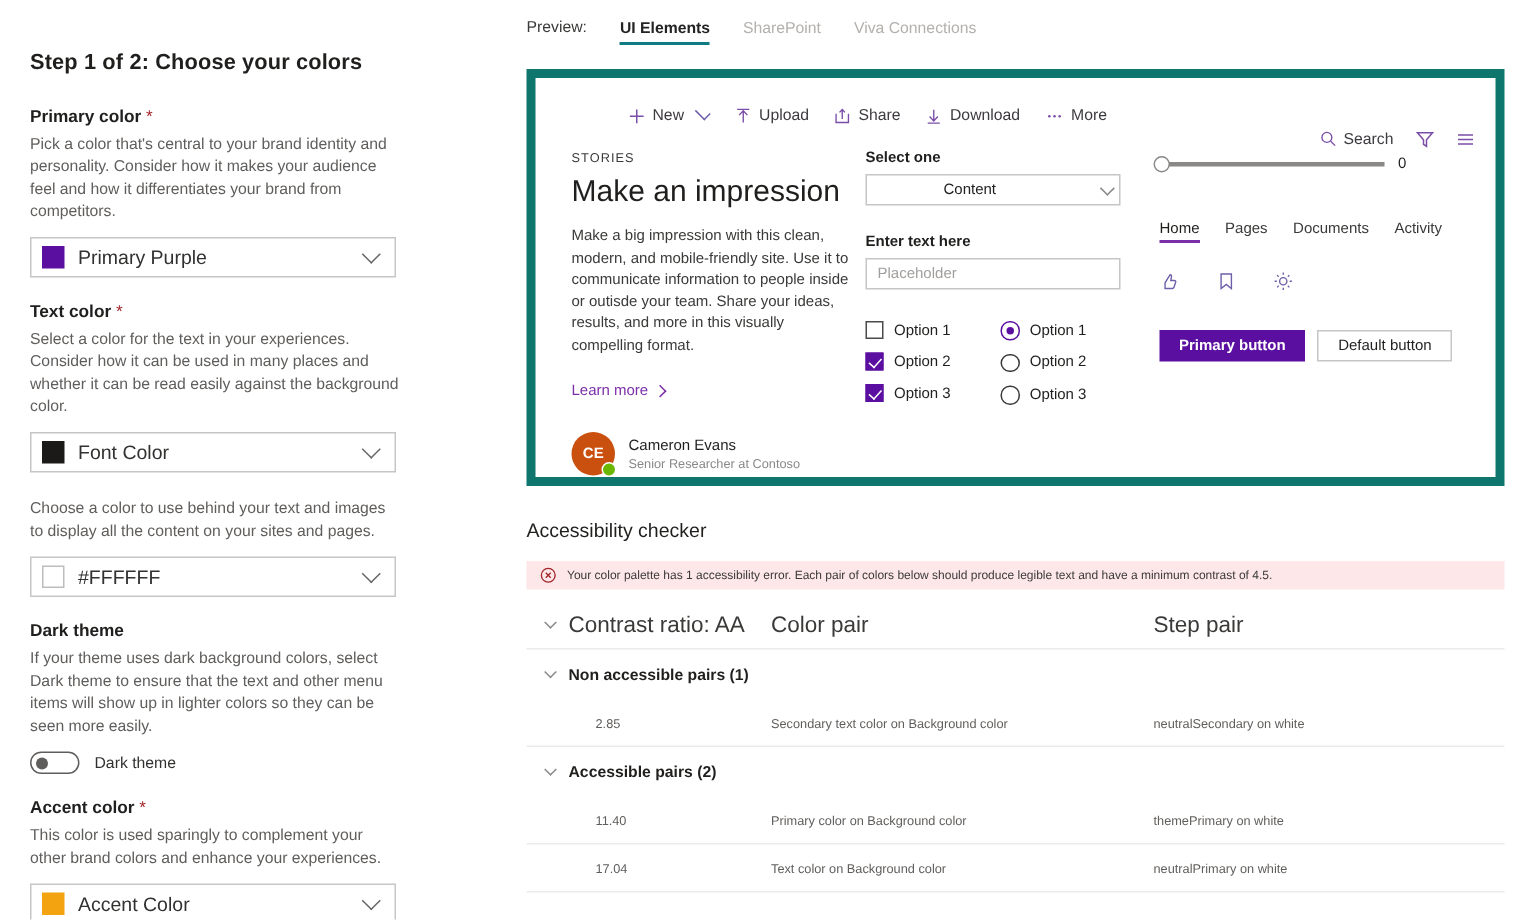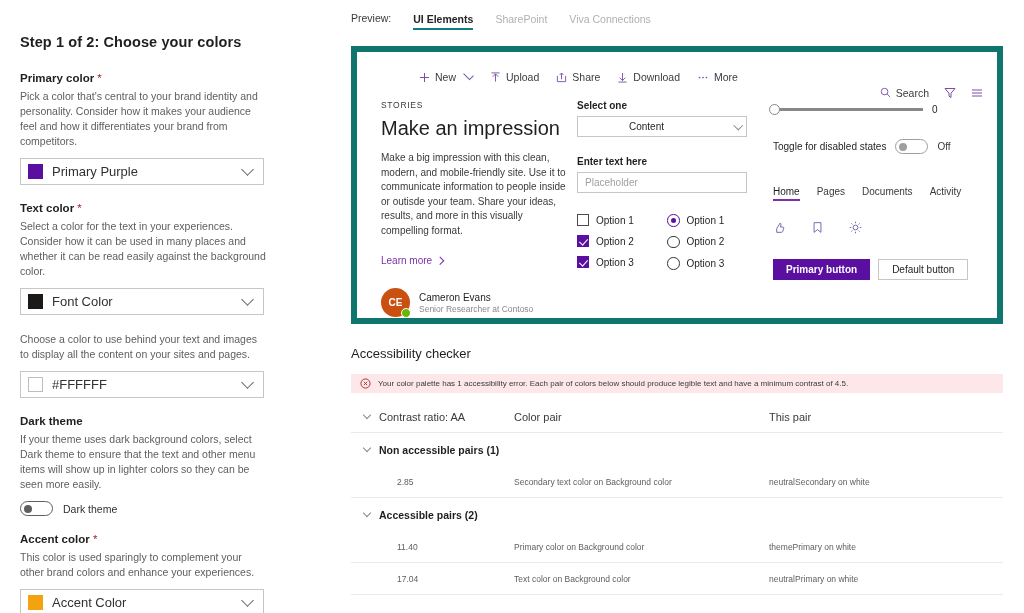--- a/index.html
+++ b/index.html
@@ -193,21 +193,21 @@
   .cg {
     width:24px; flex:0 0 24px; display:flex; align-items:center; justify-content:center; cursor:pointer;
   }
   .cg .chev-dn {
     width:6px; height:6px; border-right:1.1px solid #8a8886; border-bottom:1.1px solid #8a8886;
     transform:rotate(45deg); margin-bottom:3px;
   }
   .c1 { width:135px; flex:0 0 135px; }
   .c2 { width:255px; flex:0 0 255px; }
   .c3 { flex:1; }
-  .th { font-size:11px; color:#3b3a39; }
+  .th { font-size:15px; color:#3b3a39; }
   .grp-label { font-size:10.5px; font-weight:700; color:#201f1e; }
   .td { font-size:8.5px; color:#605e5c; }
   .td.ratio { padding-left:18px; }
 </style>
 </head>
 <body>
 
 <div id="left-panel">
 
   <div class="step-title">Step 1 of 2: Choose your colors</div>
@@ -425,27 +425,20 @@
       </div>
 
       <div class="col-c">
         <div class="slider-row">
           <span class="slider-track">
             <span class="slider-thumb"></span>
           </span>
           <span class="slider-val">0</span>
         </div>
 
-        <div class="tg-row">
-          <span class="tg-label">Toggle for disabled states</span>
-          <span class="toggle" style="border-color:#a19f9d">
-            <span class="knob" style="background:#a19f9d"></span>
-          </span>
-          <span class="tg-state">Off</span>
-        </div>
 
         <div class="pv-tabs">
           <span class="pv-tab active">Home</span>
           <span class="pv-tab">Pages</span>
           <span class="pv-tab">Documents</span>
           <span class="pv-tab">Activity</span>
         </div>
 
         <div class="icon-row">
           <span>
@@ -487,21 +480,21 @@
   </div>
 
   <div class="acc-table">
 
     <div class="acc-row hdr">
       <span class="cg">
           <span class="chev-dn"></span>
         </span>
       <span class="c1 th">Contrast ratio: AA</span>
       <span class="c2 th">Color pair</span>
-      <span class="c3 th">This pair</span>
+      <span class="c3 th">Step pair</span>
     </div>
 
     <div class="acc-row grp">
       <span class="cg">
           <span class="chev-dn"></span>
         </span>
       <span class="grp-label">Non accessible pairs (1)</span>
     </div>
 
     <div class="acc-row">

